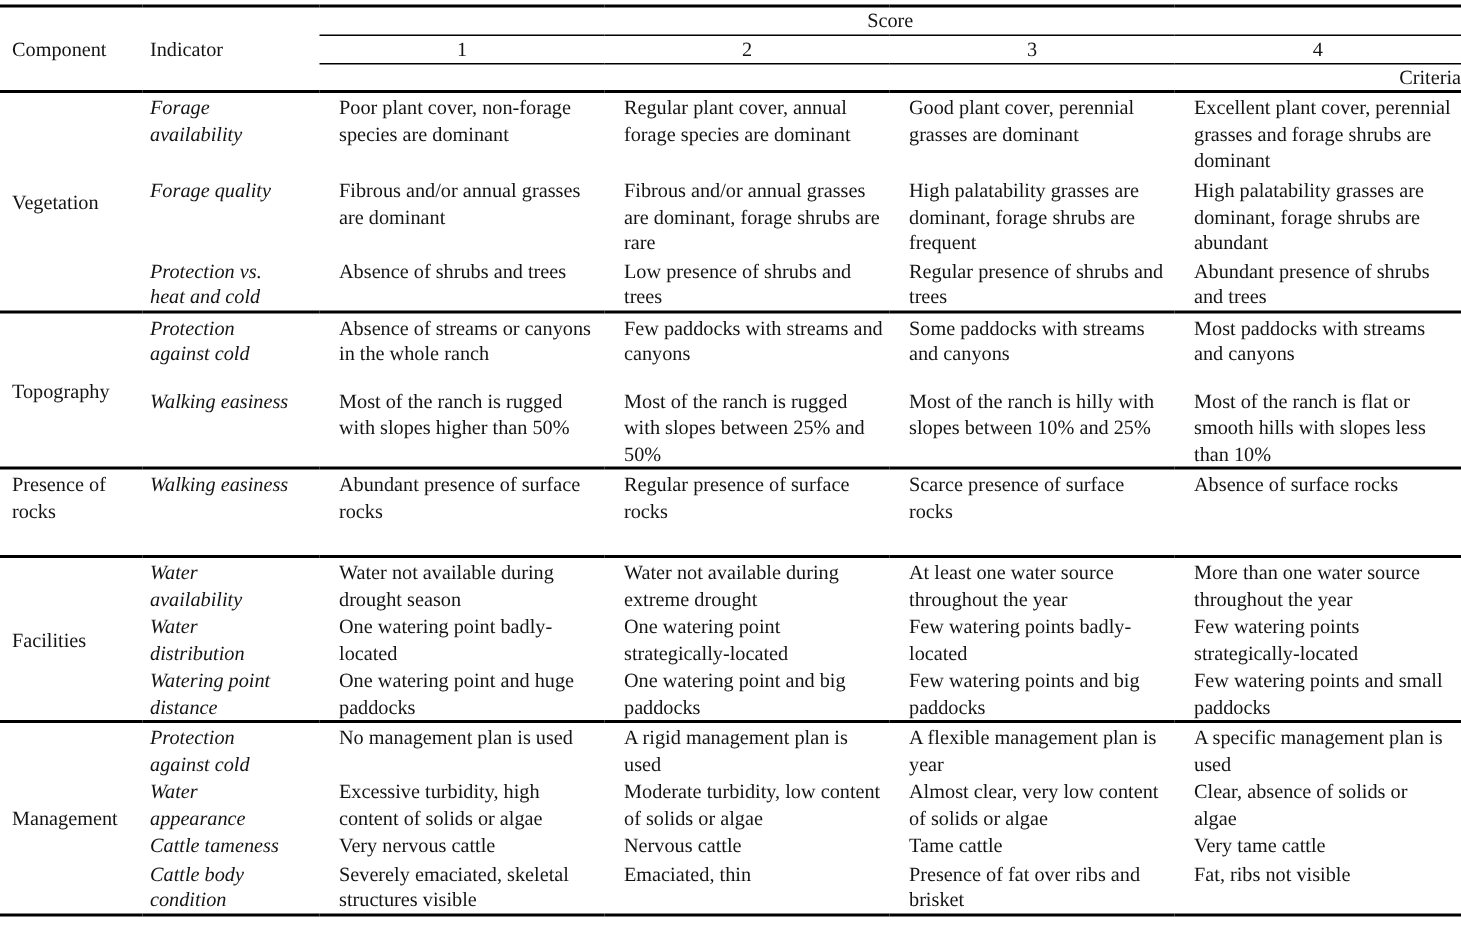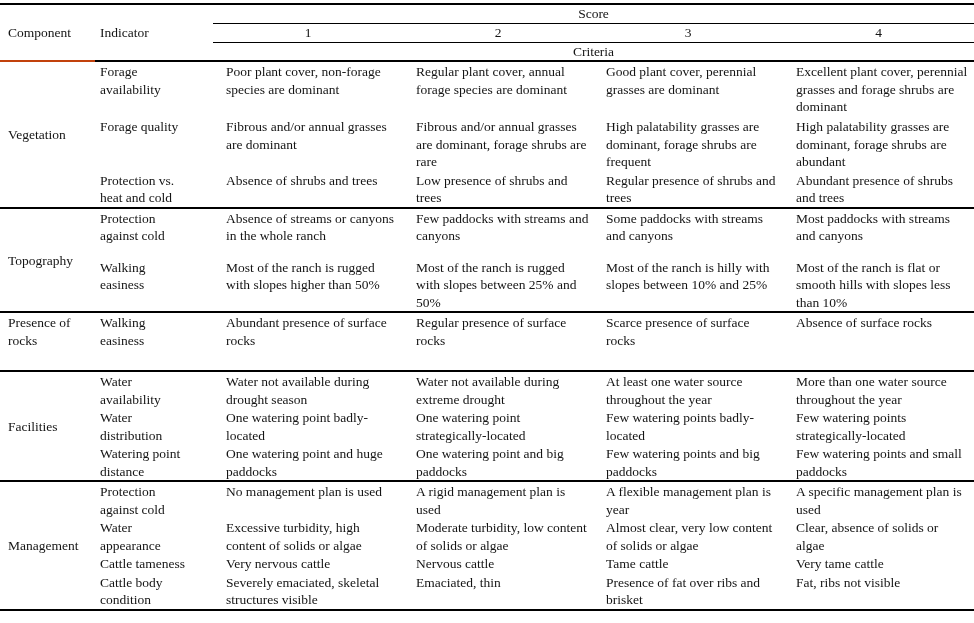--- a/index.html
+++ b/index.html
@@ -47,50 +47,50 @@
     padding: 0;
     overflow: hidden;
   }
   
   thead tr.h1 { height: 18px; }
   thead tr.h2 { height: 19px; }
   thead tr.h3 { height: 18px; }
   th.th-comp {
     vertical-align: middle;
     padding-left: 8px;
-    border-bottom: 2px solid #c2410c;
+    border-bottom: 2px solid #000000;
   }
   th.th-ind {
     vertical-align: middle;
     padding-left: 5px;
     border-bottom: 2px solid #000;
   }
   th.th-score {
     text-align: center;
     vertical-align: middle;
     border-bottom: 1.5px solid #000;
   }
   th.th-num {
     text-align: center;
     vertical-align: middle;
     border-bottom: 1.5px solid #000;
   }
   th.th-crit {
-    text-align: center;
+    text-align: right;
     vertical-align: middle;
     border-bottom: 2px solid #000;
   }
   
   tbody tr.section-start td { border-top: 2px solid #000; }
   td.comp {
     vertical-align: middle;
     padding: 1px 5px 0 8px;
   }
   td.comp.top { vertical-align: top; }
-  td.ind  { padding: 1px 20px 0 5px; }
+  td.ind  { padding: 1px 20px 0 5px; font-style: italic; }
   td.crit { padding: 1px 4px 0 13px; }
 
   tr.rh56 { height: 56px; }
   tr.rh52 { height: 52px; margin-top: 33px; }
   tr.rh36 { height: 36px; }
   tr.rh50 { height: 50px; }
   tr.rh48 { height: 48px; }
   tr.rh43 { height: 59px; }
   tr.rh35 { height: 35px; }
   tr.rh18 { height: 18px; }

